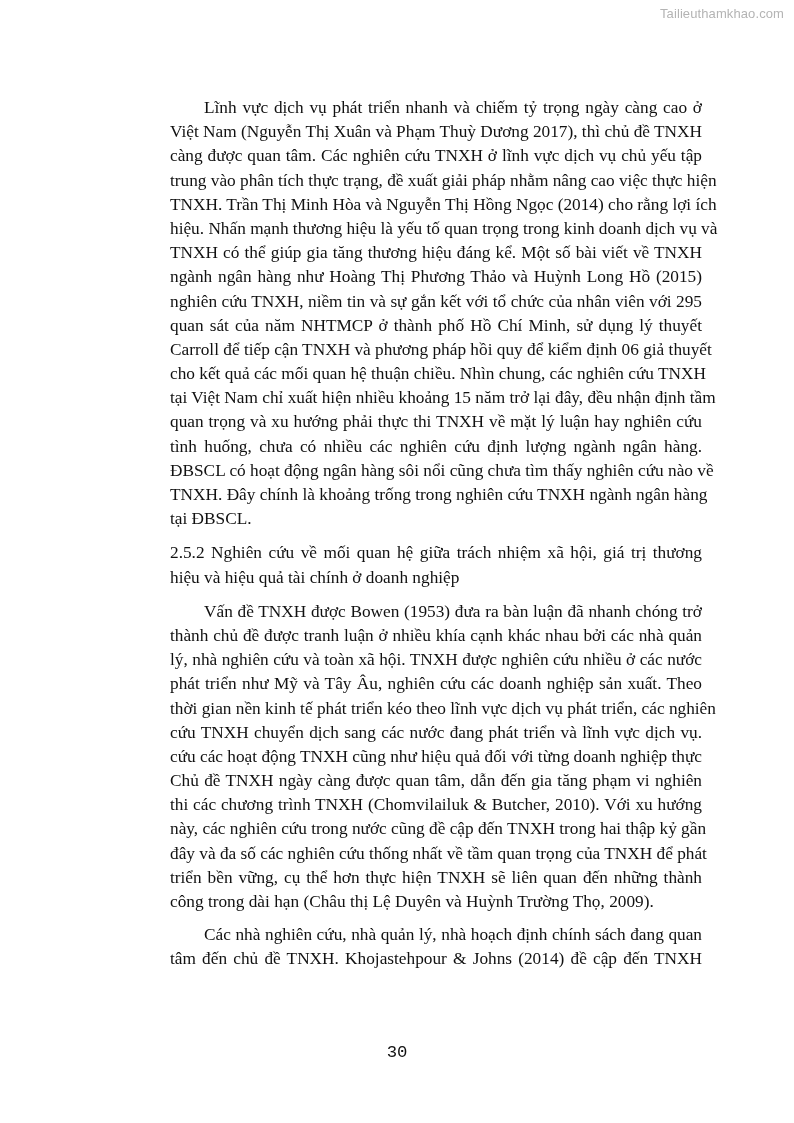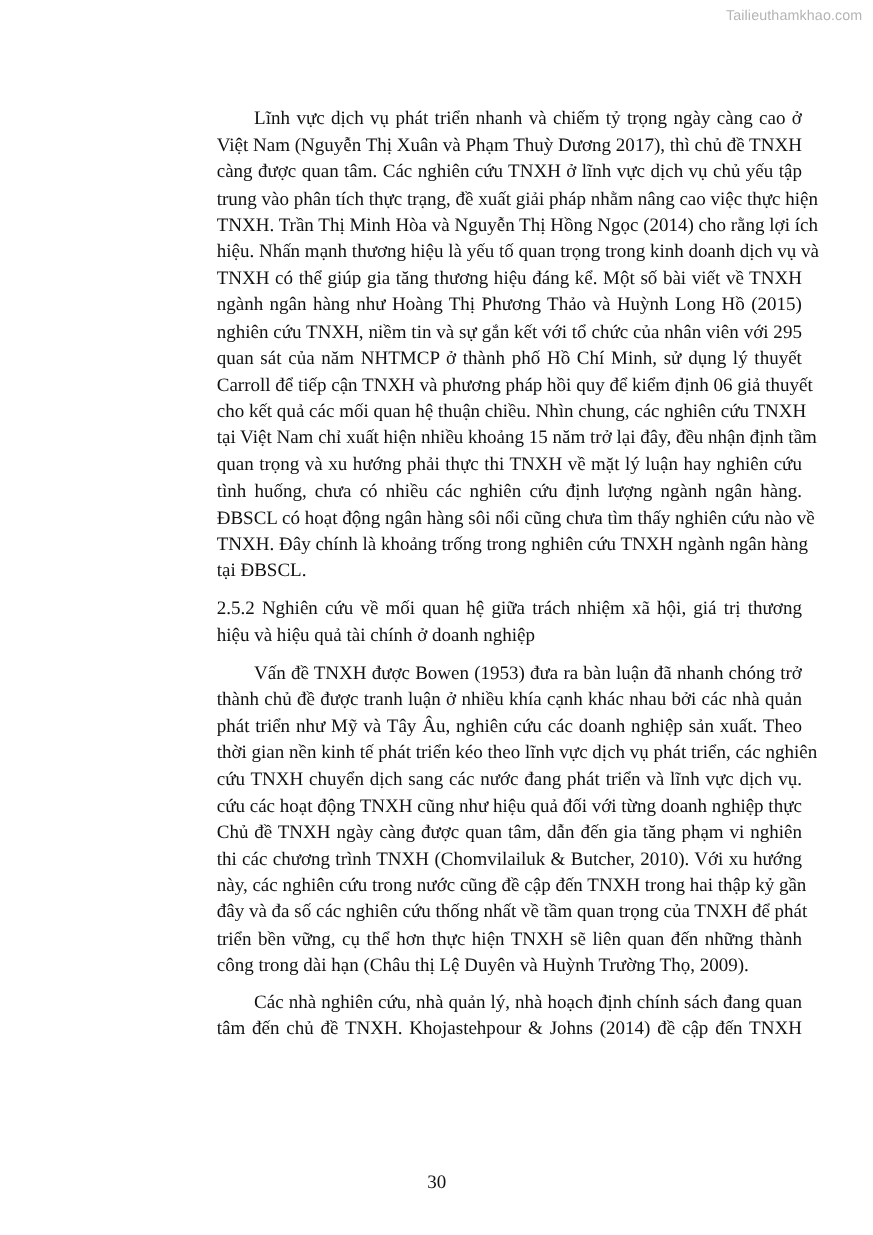--- a/index.html
+++ b/index.html
@@ -23,21 +23,20 @@
       font-size: 13px;
       color: #b4b4b4;
       letter-spacing: 0.1px;
       margin-left: 40px;
     }
     .content {
       position: absolute;
       left: 170px;
       width: 532px;
       top: 96px;
-      margin-left: 27px;
     }
     .para {
       margin: 0;
     }
     .line {
       display: block;
       font-size: 17.3px;
       line-height: 24.2px;
       height: 24.2px;
       text-align: justify;
@@ -53,26 +52,26 @@
     }
     .para + .para { margin-top: 9px; }
     .heading {
       margin: 10px 0 10px 0;
     }
     .heading .line {
       font-weight: normal;
     }
     .page-number {
       position: absolute;
-      top: 1065px;
+      top: 1043px;
       left: 0;
       width: 794px;
       text-align: center;
       font-size: 17.3px;
-      font-family: Liberation Serif, serif;
+      font-family: Liberation Mono, monospace;
     }
   </style>
 </head>
 <body>
 
 <div class="watermark">Tailieuthamkhao.com</div>
 
 <div class="content">
 
   <div class="para">
@@ -97,20 +96,21 @@
   </div>
 
   <div class="heading">
     <span class="line">2.5.2 Nghiên cứu về mối quan hệ giữa trách nhiệm xã hội, giá trị thương</span>
     <span class="line last">hiệu và hiệu quả tài chính ở doanh nghiệp</span>
   </div>
 
   <div class="para">
     <span class="line indent">Vấn đề TNXH được Bowen (1953) đưa ra bàn luận đã nhanh chóng trở</span>
     <span class="line">thành chủ đề được tranh luận ở nhiều khía cạnh khác nhau bởi các nhà quản</span>
+    <span class="line">lý, nhà nghiên cứu và toàn xã hội. TNXH được nghiên cứu nhiều ở các nước</span>
     <span class="line">phát triển như Mỹ và Tây Âu, nghiên cứu các doanh nghiệp sản xuất. Theo</span>
     <span class="line">thời gian nền kinh tế phát triển kéo theo lĩnh vực dịch vụ phát triển, các nghiên</span>
     <span class="line">cứu TNXH chuyển dịch sang các nước đang phát triển và lĩnh vực dịch vụ.</span>
     <span class="line">cứu các hoạt động TNXH cũng như hiệu quả đối với từng doanh nghiệp thực</span>
     <span class="line">Chủ đề TNXH ngày càng được quan tâm, dẫn đến gia tăng phạm vi nghiên</span>
     <span class="line">thi các chương trình TNXH (Chomvilailuk &amp; Butcher, 2010). Với xu hướng</span>
     <span class="line">này, các nghiên cứu trong nước cũng đề cập đến TNXH trong hai thập kỷ gần</span>
     <span class="line">đây và đa số các nghiên cứu thống nhất về tầm quan trọng của TNXH để phát</span>
     <span class="line">triển bền vững, cụ thể hơn thực hiện TNXH sẽ liên quan đến những thành</span>
     <span class="line last">công trong dài hạn (Châu thị Lệ Duyên và Huỳnh Trường Thọ, 2009).</span>

